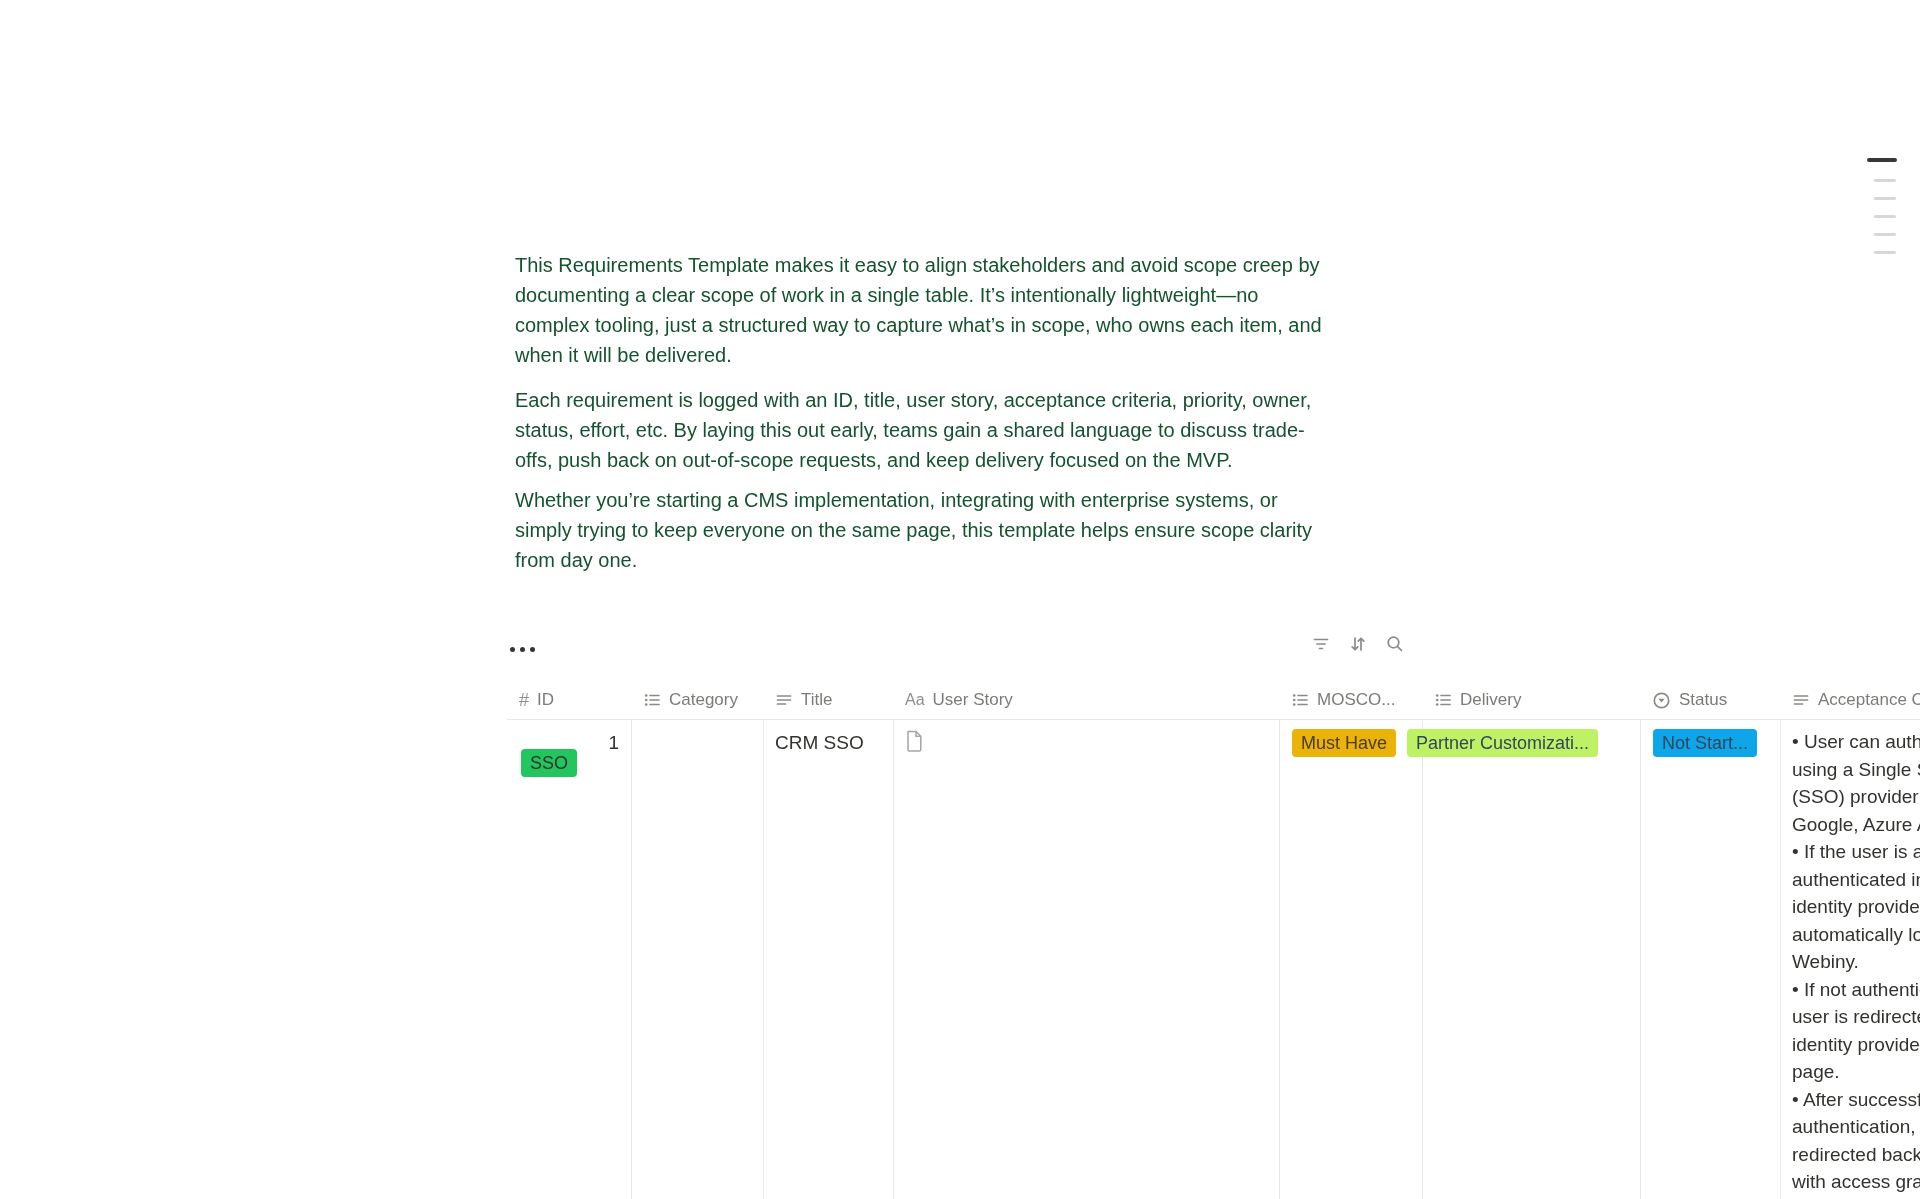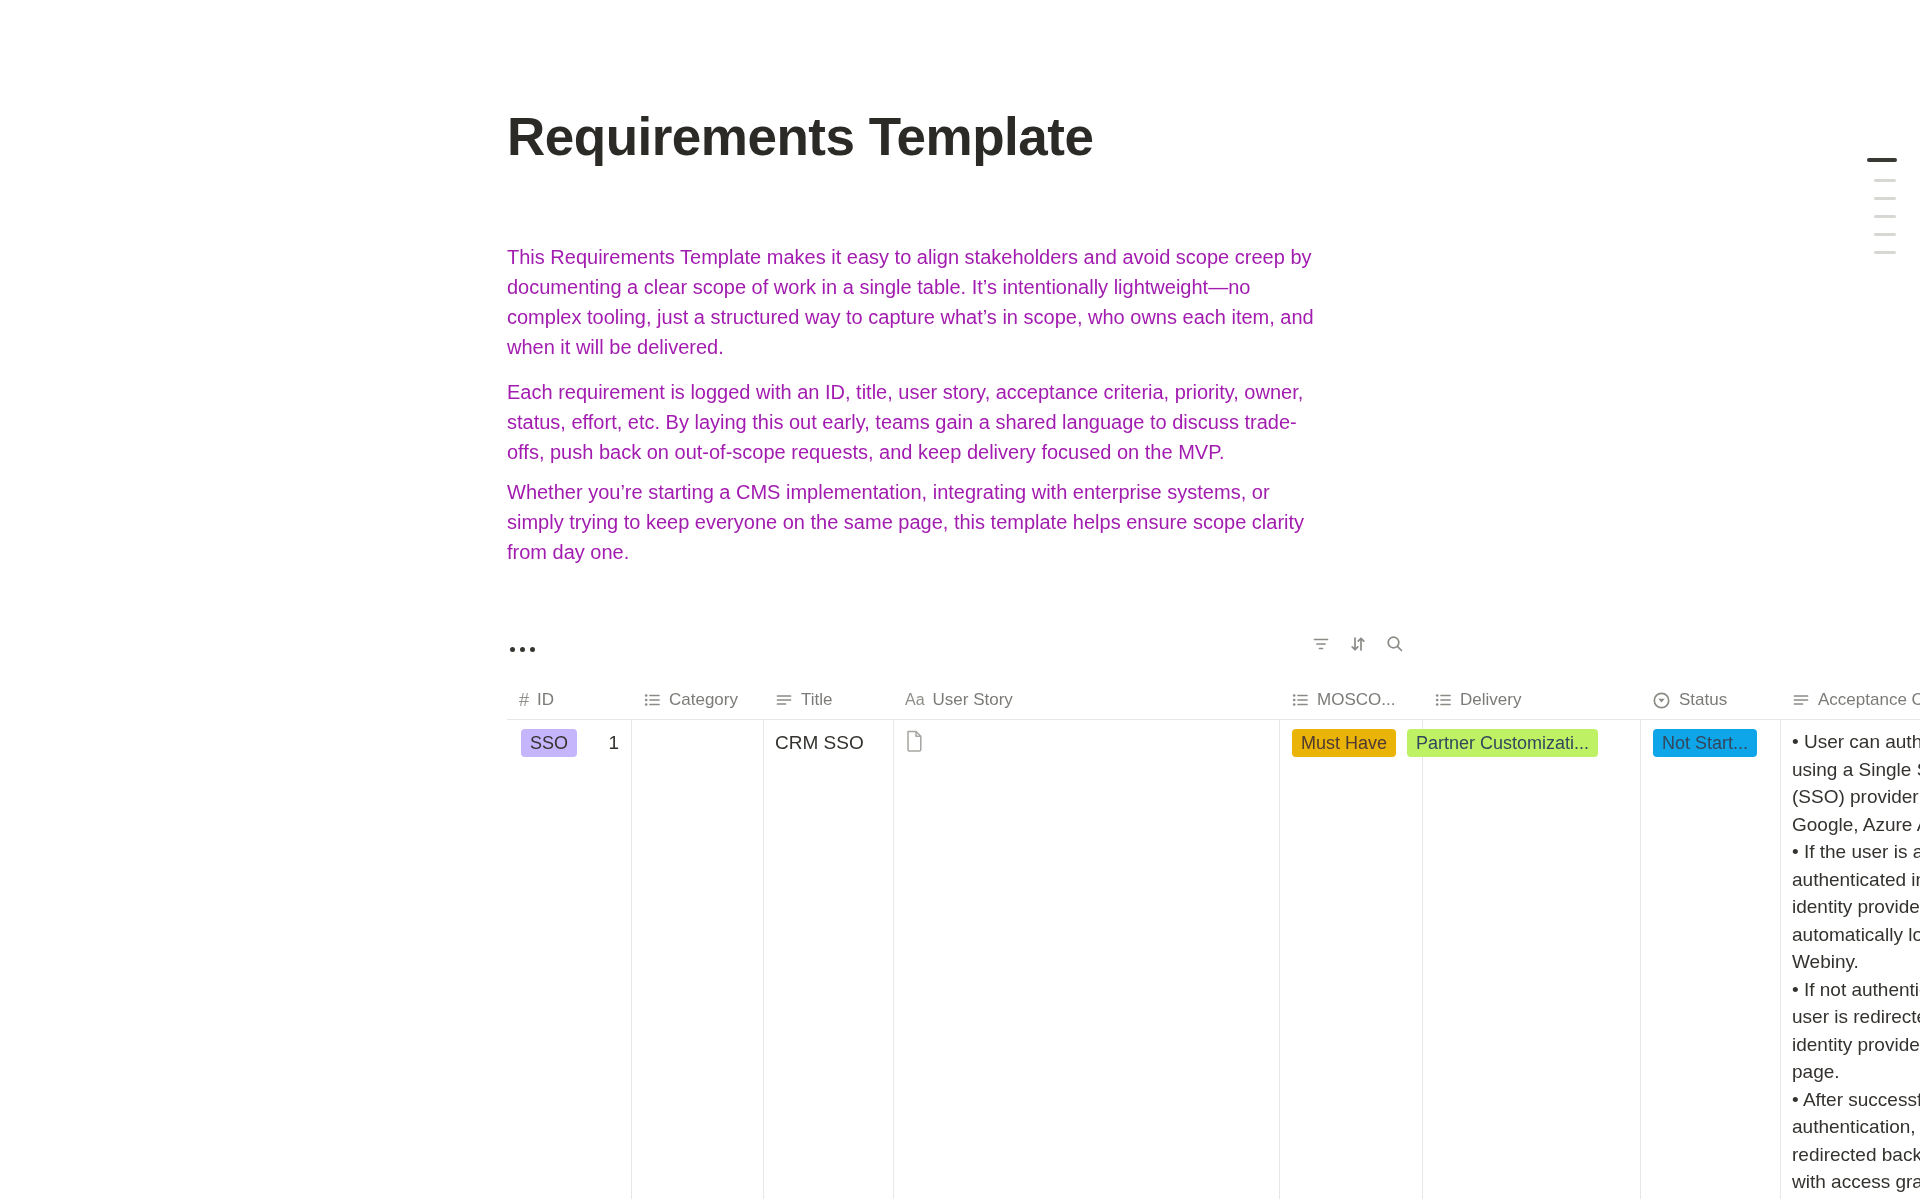--- a/index.html
+++ b/index.html
@@ -2,22 +2,22 @@
 <html><head>
 <meta charset="utf-8">
 <style>
   html,body{margin:0;padding:0;}
   body{font-family:"Liberation Sans",sans-serif;background:#fff;}
   .screen{position:relative;width:1920px;height:1199px;overflow:hidden;background:#fff;color:#32302c;}
 
   .page-title{position:absolute;left:507px;top:105px;margin:0;font-size:53px;line-height:64px;
     font-weight:700;letter-spacing:-0.5px;color:#2b2a26;}
 
-  .para{position:absolute;left:507px;width:910px;margin:0;font-size:20px;line-height:30px;
-    color:#a21caf;white-space:pre-line;}
+  .para{position:absolute;left:507px;width:910px;margin:8px;font-size:20px;line-height:30px;
+    color:#14532d;white-space:pre-line;}
   .p1{top:242px;}
   .p2{top:377px;}
   .p3{top:477px;}
 
   
   .toc{position:absolute;left:1860px;top:158px;width:44px;height:110px;cursor:pointer;}
   .toc-line{position:absolute;border-radius:2px;background:#d9d7d3;height:3px;width:22px;left:14px;}
   .toc-line.active{background:#3a3834;height:4px;width:30px;left:7px;}
 
   
@@ -47,31 +47,30 @@
   .cell-text{position:absolute;font-size:19px;color:#34322e;white-space:nowrap;}
   .id-val{left:0;top:13px;width:112px;text-align:right;}
   .title-val{left:268px;top:13px;}
   .story{position:absolute;left:430px;top:9px;font-size:19px;font-weight:600;line-height:27.5px;
     white-space:pre;color:#33312d;}
   .accept{position:absolute;left:1285px;top:9px;font-size:19px;line-height:27.5px;white-space:pre;color:#34322e;}
   .doc-icon{position:absolute;left:398px;top:11px;}
 
   .tag{position:absolute;top:10px;height:28px;line-height:28px;border-radius:4px;padding:0 9px;
     font-size:18px;white-space:nowrap;display:inline-block;}
-  .tag-gray{left:14px;background:#c4b5fd;color:#35332f;}
+  .tag-gray{left:14px;background:#22c55e;color:#35332f;margin-top:20px;}
   .tag-red{left:785px;background:#eab308;color:#4f3a33;}
   .tag-blue-delivery{left:900px;background:#bef264;color:#33475c;}
   .tag-blue-status{left:1146px;background:#0ea5e9;color:#33475c;}
 </style>
 </head>
 <body>
 
 <div class="screen">
 
-  <h1 class="page-title">Requirements Template</h1>
 
   <p class="para p1">This Requirements Template makes it easy to align stakeholders and avoid scope creep by
 documenting a clear scope of work in a single table. It’s intentionally lightweight—no
 complex tooling, just a structured way to capture what’s in scope, who owns each item, and
 when it will be delivered.</p>
   <p class="para p2">Each requirement is logged with an ID, title, user story, acceptance criteria, priority, owner,
 status, effort, etc. By laying this out early, teams gain a shared language to discuss trade-
 offs, push back on out-of-scope requests, and keep delivery focused on the MVP.</p>
   <p class="para p3">Whether you’re starting a CMS implementation, integrating with enterprise systems, or
 simply trying to keep everyone on the same page, this template helps ensure scope clarity

